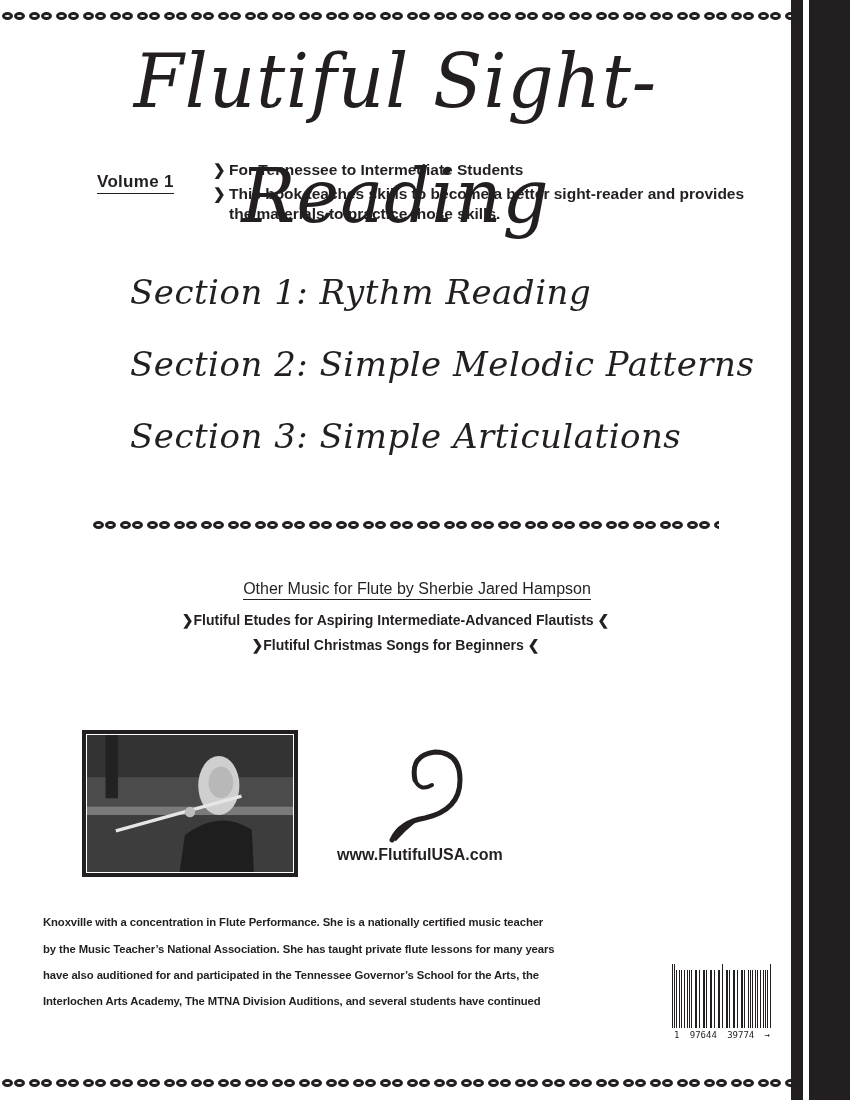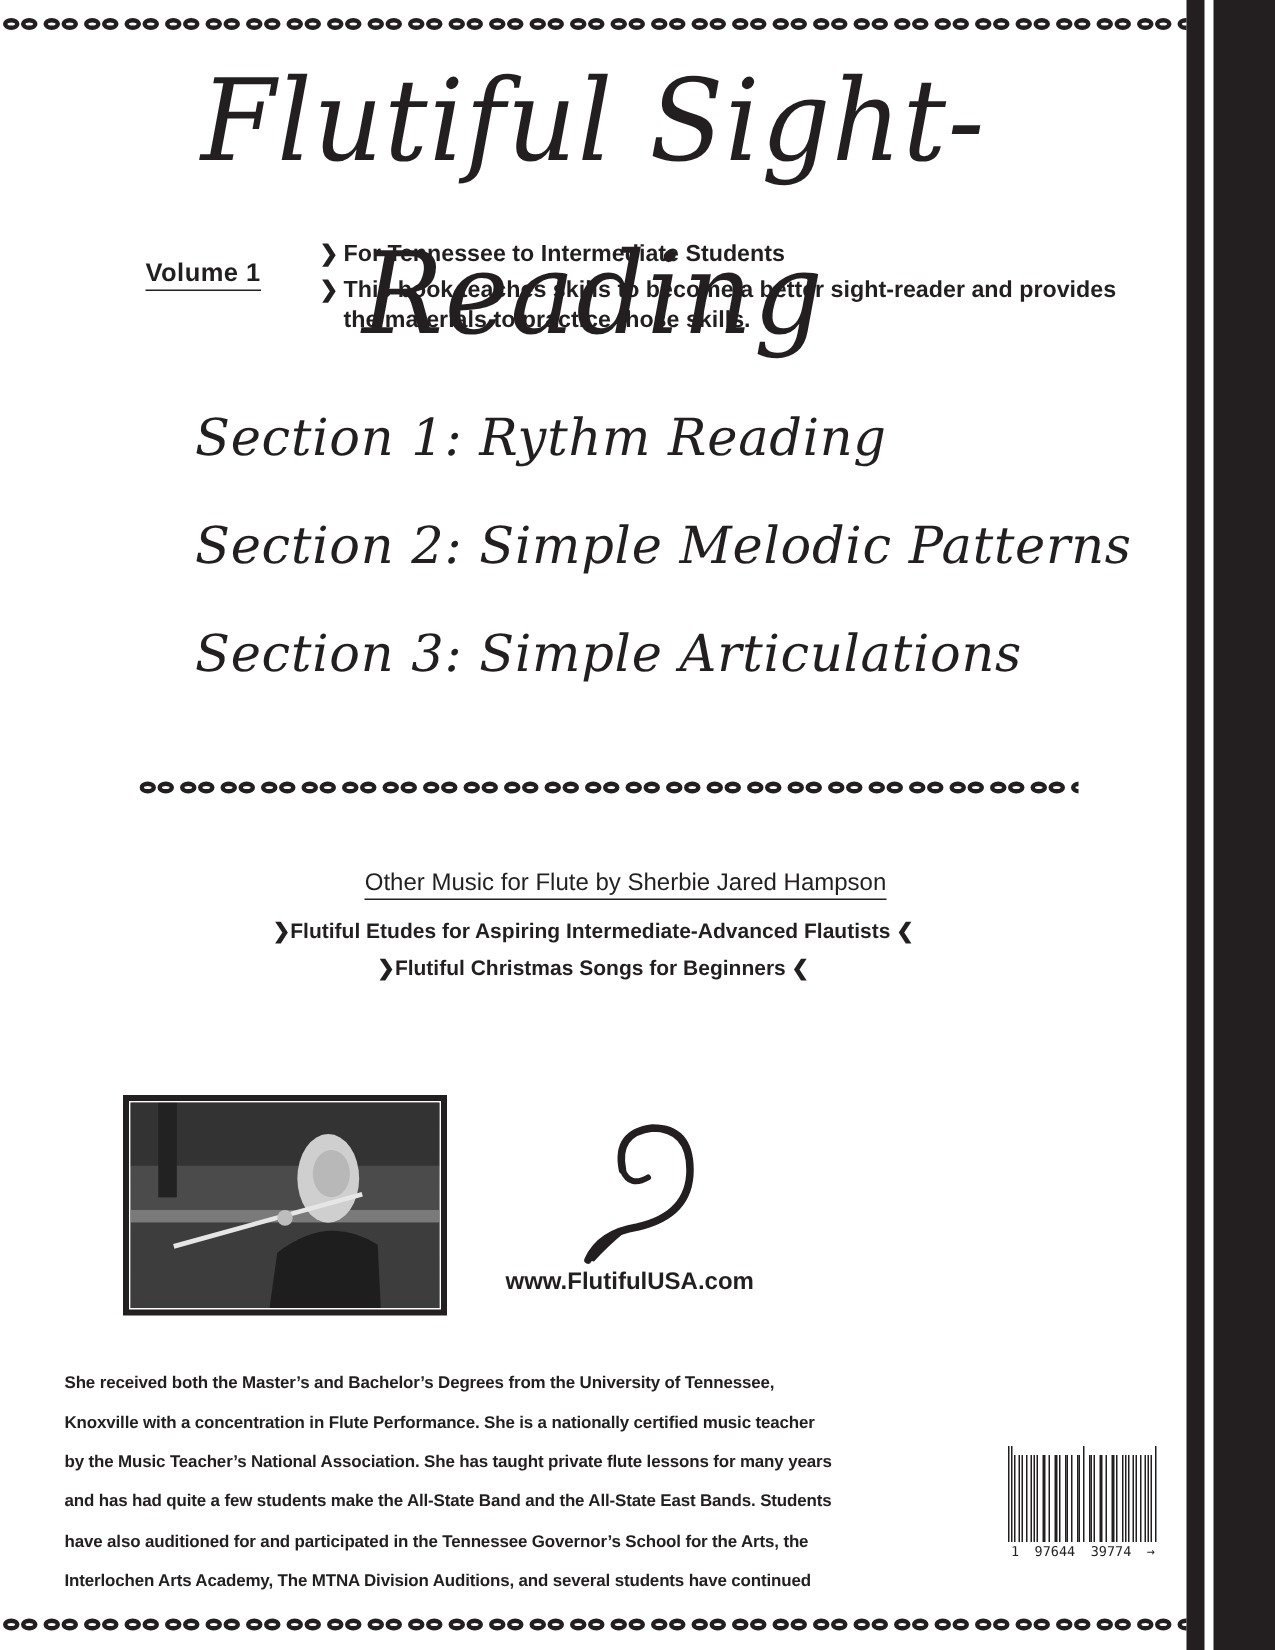--- a/index.html
+++ b/index.html
@@ -255,24 +255,22 @@
 </div>
 
 <svg class="abs swirl" viewBox="0 0 100 105">
   <path d="M35 40 Q30 15 55 12 Q80 12 80 40 Q80 70 45 78 Q20 82 12 100" fill="none" stroke="#231f20" stroke-width="5" stroke-linecap="round"></path>
   <path d="M35 40 Q40 52 52 45" fill="none" stroke="#231f20" stroke-width="4" stroke-linecap="round"></path>
   <path d="M12 100 Q18 84 36 82 Q26 90 16 101 Z" fill="#231f20"></path>
 </svg>
 <div class="abs website">www.FlutifulUSA.com</div>
 
 <div class="abs bio">
-  <div>She received both the Master’s and Bachelor’s Degrees from the University of Tennessee,</div>
   <div>Knoxville with a concentration in Flute Performance. She is a nationally certified music teacher</div>
   <div>by the Music Teacher’s National Association. She has taught private flute lessons for many years</div>
-  <div>and has had quite a few students make the All-State Band and the All-State East Bands. Students</div>
   <div>have also auditioned for and participated in the Tennessee Governor’s School for the Arts, the</div>
   <div>Interlochen Arts Academy, The MTNA Division Auditions, and several students have continued</div>
   
 </div>
 
 <div class="abs barcode">
   <div class="barcode-bars" id="barcode-bars">
       <div style="width: 2px; margin-right: 1px; background: rgb(35, 31, 32); height: 110%;"></div>
       <div style="width: 1px; margin-right: 2px; background: rgb(35, 31, 32); height: 110%;"></div>
       <div style="width: 1px; margin-right: 3px; background: rgb(35, 31, 32);"></div>

